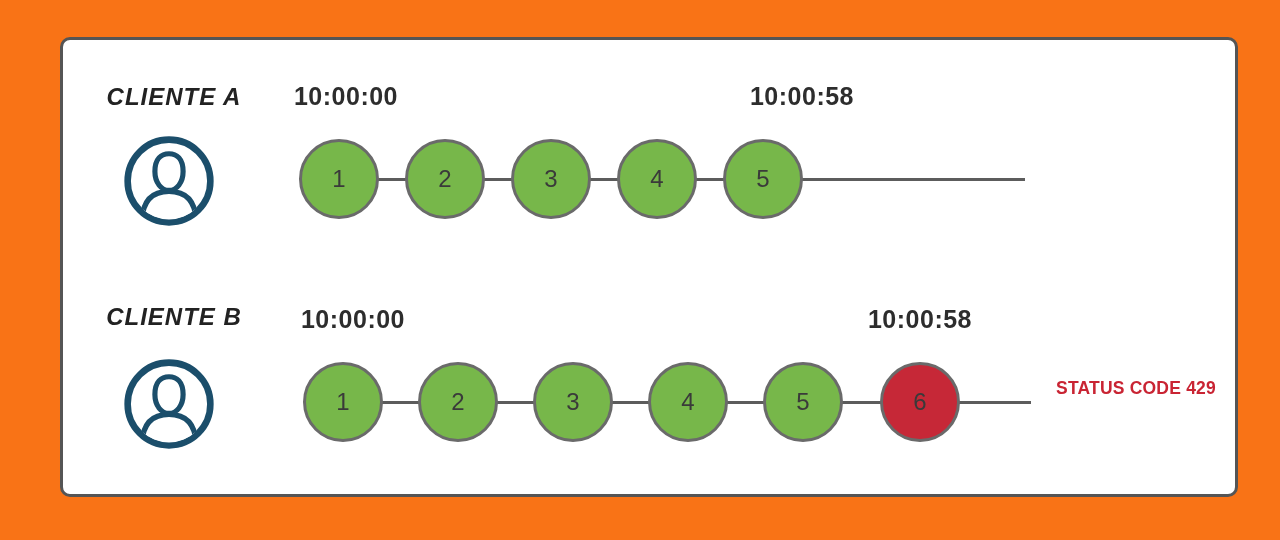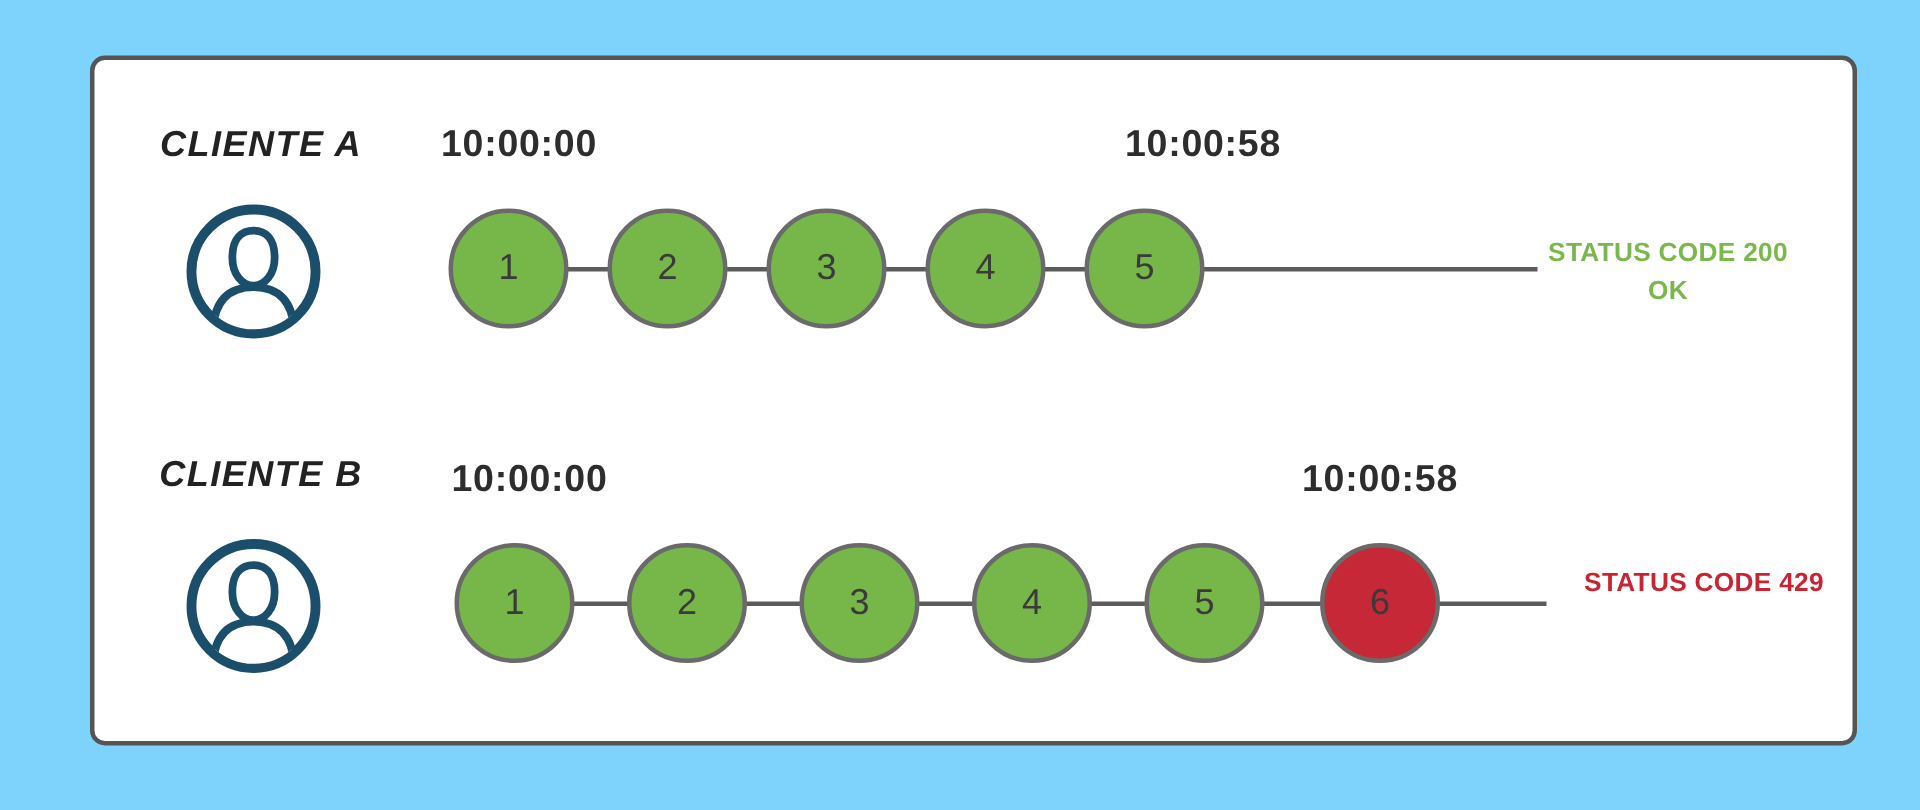--- a/index.html
+++ b/index.html
@@ -1,17 +1,17 @@
 <!DOCTYPE html>
 <html><head>
 <meta charset="utf-8">
 <style>
   html,body{margin:0;padding:0;background:#ffffff;}
   .stage{
-    position:relative;width:1280px;height:540px;background:#7dd3fc;overflow:hidden;
+    position:relative;width:1280px;height:540px;background:#f97316;overflow:hidden;
     font-family:"Liberation Sans", sans-serif;
   }
   .panel{
     position:absolute;left:60px;top:37px;width:1178px;height:460px;
     border:3px solid #555555;border-radius:10px;background:#ffffff;box-sizing:border-box;
   }
   .client-label{
     position:absolute;width:170px;text-align:center;
     font-size:24px;font-weight:700;font-style:italic;letter-spacing:1px;color:#222222;
   }
@@ -61,24 +61,20 @@
     <div class="timestamp" style="left:677px;top:42px;">10:00:58</div>
 
     <div class="tl-line" style="left:276px;top:138px;width:686px;"></div>
 
     <div class="circle success" style="left:236px;top:99px;">1</div>
     <div class="circle success" style="left:342px;top:99px;">2</div>
     <div class="circle success" style="left:448px;top:99px;">3</div>
     <div class="circle success" style="left:554px;top:99px;">4</div>
     <div class="circle success" style="left:660px;top:99px;">5</div>
 
-    <div class="status success" style="left:964px;top:116px;">
-      <div>STATUS CODE 200</div>
-      <div>OK</div>
-    </div>
 
     <div class="client-label" style="left:26px;top:263px;">CLIENTE B</div>
 
     <svg class="avatar" style="left:59px;top:317px;" viewBox="0 0 100 100">
       <defs>
         <clipPath id="clipB">
             <circle cx="50" cy="50" r="41"></circle>
           </clipPath>
       </defs>
       <circle cx="50" cy="50" r="44" fill="#ffffff" stroke="#1b4e6b" stroke-width="7"></circle>

